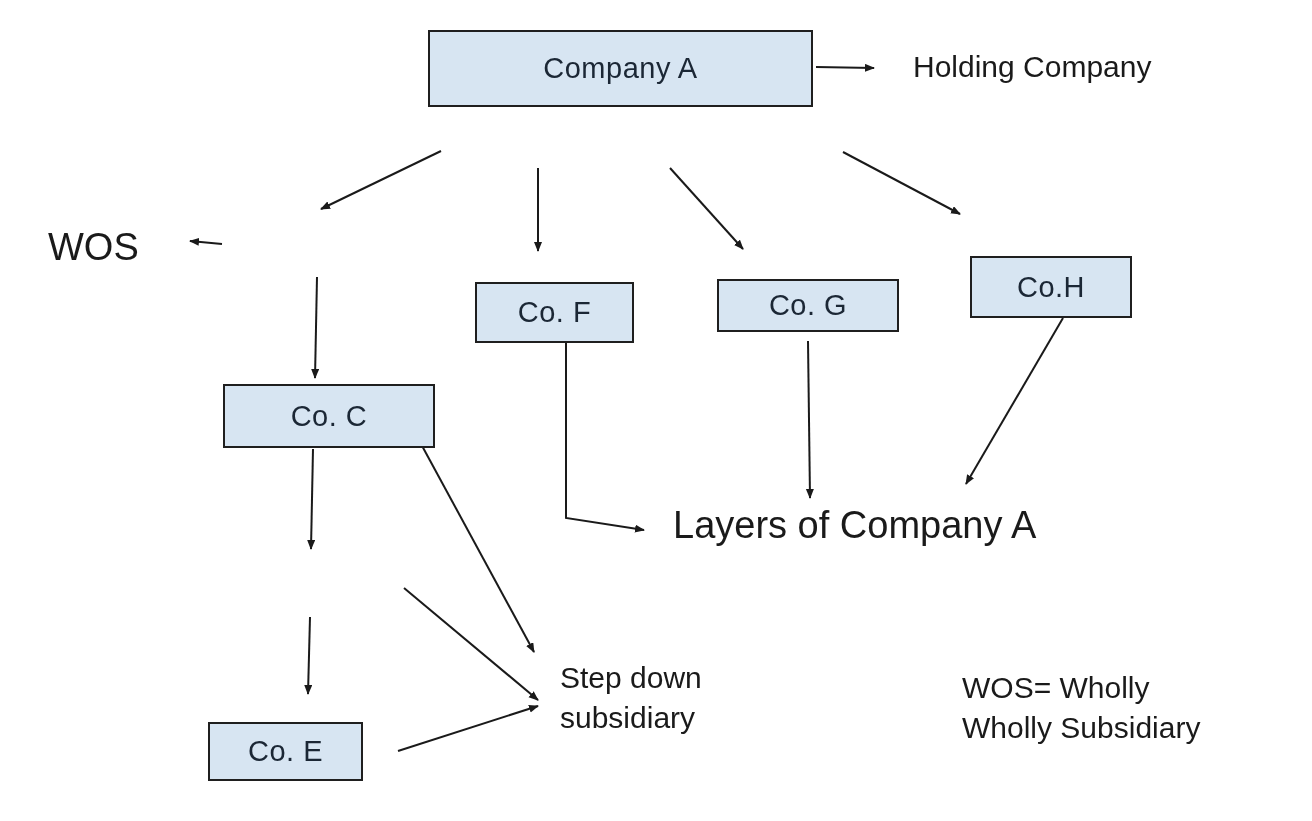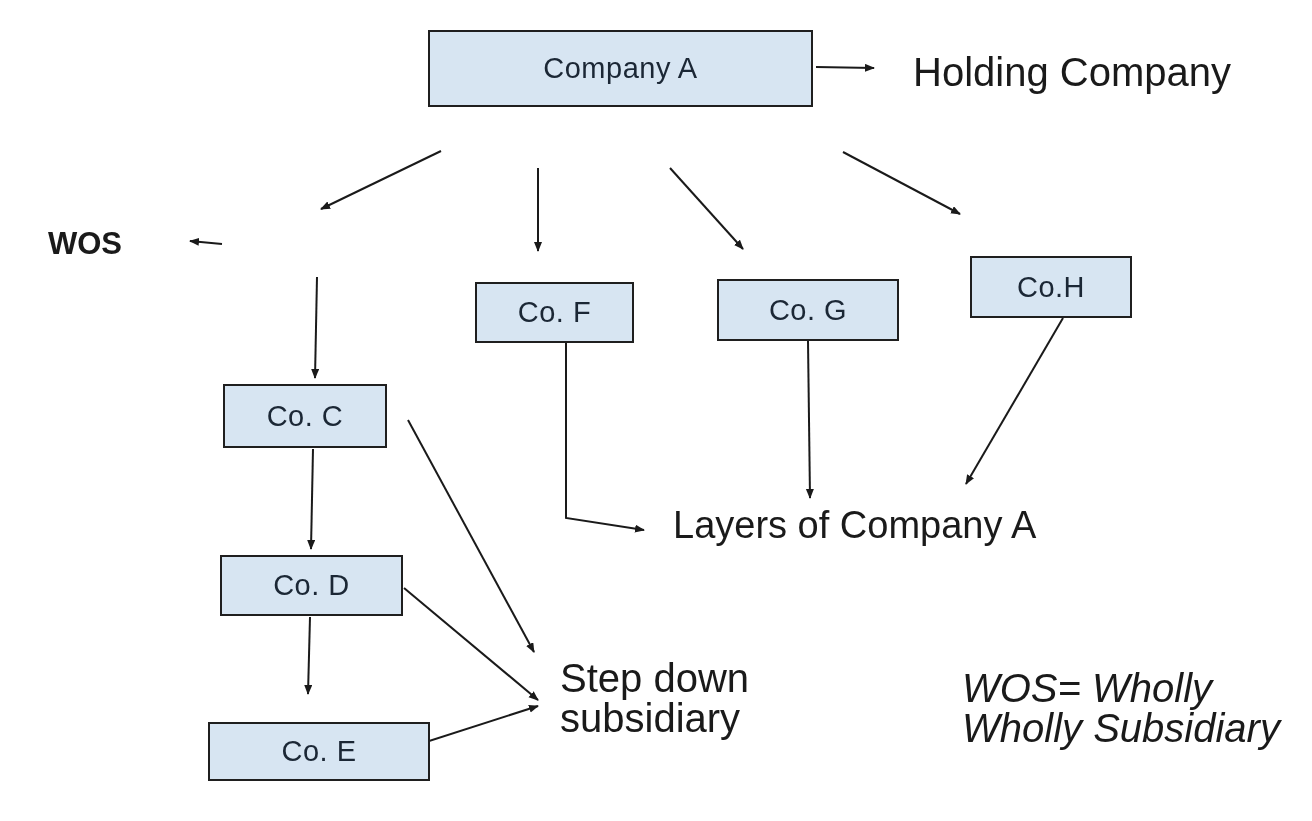--- a/index.html
+++ b/index.html
@@ -38,35 +38,35 @@
     color: var(--node-text);
     display: flex;
     align-items: center;
     justify-content: center;
     font-size: 29px;
     letter-spacing: 0.5px;
   }
   .label {
     position: absolute;
     color: var(--label-text);
-    font-size: 40px;
+    font-size: 30px;
     white-space: nowrap;
   }
   #label-holding-company { left: 913px; top: 50px; }
-  #label-wos            { left: 48px;  top: 226px; font-size: 31px; font-weight: bold; }
+  #label-wos            { left: 48px;  top: 226px; font-size: 38px; }
   #label-layers         { left: 673px; top: 504px; font-size: 38px; }
   #label-step-down      { left: 560px; top: 658px; line-height: 40px; }
-  #label-wos-legend     { left: 962px; top: 668px; line-height: 40px; font-style: italic; }
+  #label-wos-legend     { left: 962px; top: 668px; line-height: 40px; }
   #node-company-a { left: 428px; top: 30px;  width: 385px; height: 77px; }
   #node-co-b      { left: 223px; top: 212px; width: 184px; height: 64px; }
-  #node-co-c      { left: 223px; top: 384px; width: 164px; height: 64px; }
+  #node-co-c      { left: 223px; top: 384px; width: 212px; height: 64px; }
   #node-co-d      { left: 220px; top: 555px; width: 183px; height: 61px; }
-  #node-co-e      { left: 208px; top: 722px; width: 222px; height: 59px; }
+  #node-co-e      { left: 208px; top: 722px; width: 155px; height: 59px; }
   #node-co-f      { left: 475px; top: 282px; width: 159px; height: 61px; }
-  #node-co-g      { left: 717px; top: 279px; width: 182px; height: 62px; }
+  #node-co-g      { left: 717px; top: 279px; width: 182px; height: 53px; }
   #node-co-h      { left: 970px; top: 256px; width: 162px; height: 62px; }
 </style>
 </head>
 <body>
 
 <div id="canvas">
 
   <svg id="arrows" viewBox="0 0 1312 821" xmlns="http://www.w3.org/2000/svg">
     <defs>
       <marker id="ah" markerWidth="11" markerHeight="10" refX="9" refY="4" orient="auto" markerUnits="userSpaceOnUse">
@@ -89,23 +89,20 @@
     <line x1="808" y1="341" x2="810" y2="498" marker-end="url(#ah)"></line>
     <line x1="1063" y1="318" x2="966" y2="484" marker-end="url(#ah)"></line>
   </svg>
 
   <div class="node" id="node-company-a">
     <span>Company A</span>
   </div>
   <div class="node" id="node-co-c">
     <span>Co. C</span>
   </div>
-  <div class="node" id="node-co-d">
-    <span>Co. D</span>
-  </div>
   <div class="node" id="node-co-e">
     <span>Co. E</span>
   </div>
   <div class="node" id="node-co-f">
     <span>Co. F</span>
   </div>
   <div class="node" id="node-co-g">
     <span>Co. G</span>
   </div>
   <div class="node" id="node-co-h">

